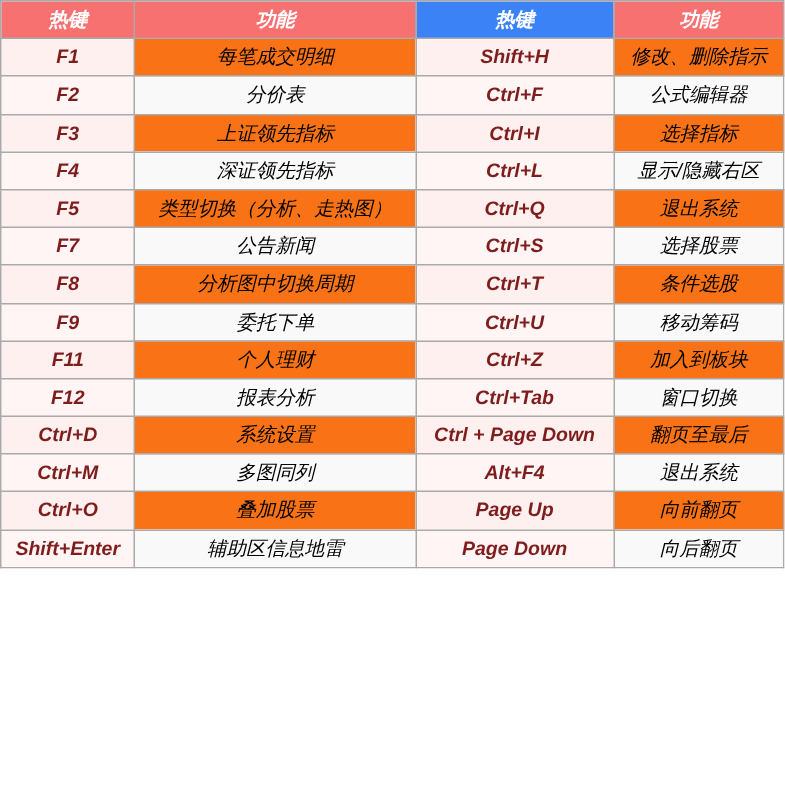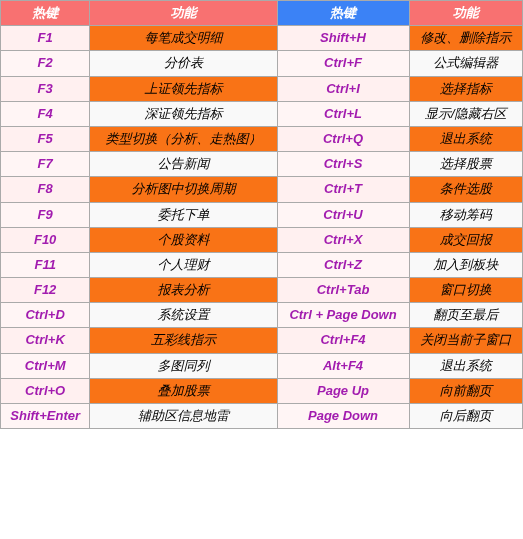--- a/index.html
+++ b/index.html
@@ -23,21 +23,21 @@
     th {
       background-color: #f87171;
       color: #fff;
       font-weight: bold;
     }
     th.blue-header {
       background-color: #3b82f6;
       color: #fff;
     }
     td.hotkey {
-      color: #a21caf;
+      color: #7f1d1d;
       font-weight: bold;
       background-color: #fff0f0;
     }
     td.func {
       color: #000;
       background-color: #f97316;
     }
     tr:nth-child(even) td.func {
       background-color: #f9f9f9;
     }
@@ -100,48 +100,36 @@
         <td class="hotkey">Ctrl+T</td>
         <td class="func">条件选股</td>
       </tr>
       <tr>
         <td class="hotkey">F9</td>
         <td class="func">委托下单</td>
         <td class="hotkey">Ctrl+U</td>
         <td class="func">移动筹码</td>
       </tr>
       <tr>
-        <td class="hotkey">F10</td>
-        <td class="func">个股资料</td>
-        <td class="hotkey">Ctrl+X</td>
-        <td class="func">成交回报</td>
-      </tr>
-      <tr>
         <td class="hotkey">F11</td>
         <td class="func">个人理财</td>
         <td class="hotkey">Ctrl+Z</td>
         <td class="func">加入到板块</td>
       </tr>
       <tr>
         <td class="hotkey">F12</td>
         <td class="func">报表分析</td>
         <td class="hotkey">Ctrl+Tab</td>
         <td class="func">窗口切换</td>
       </tr>
       <tr>
         <td class="hotkey">Ctrl+D</td>
         <td class="func">系统设置</td>
         <td class="hotkey">Ctrl + Page Down</td>
         <td class="func">翻页至最后</td>
-      </tr>
-      <tr>
-        <td class="hotkey">Ctrl+K</td>
-        <td class="func">五彩线指示</td>
-        <td class="hotkey">Ctrl+F4</td>
-        <td class="func">关闭当前子窗口</td>
       </tr>
       <tr>
         <td class="hotkey">Ctrl+M</td>
         <td class="func">多图同列</td>
         <td class="hotkey">Alt+F4</td>
         <td class="func">退出系统</td>
       </tr>
       <tr>
         <td class="hotkey">Ctrl+O</td>
         <td class="func">叠加股票</td>

